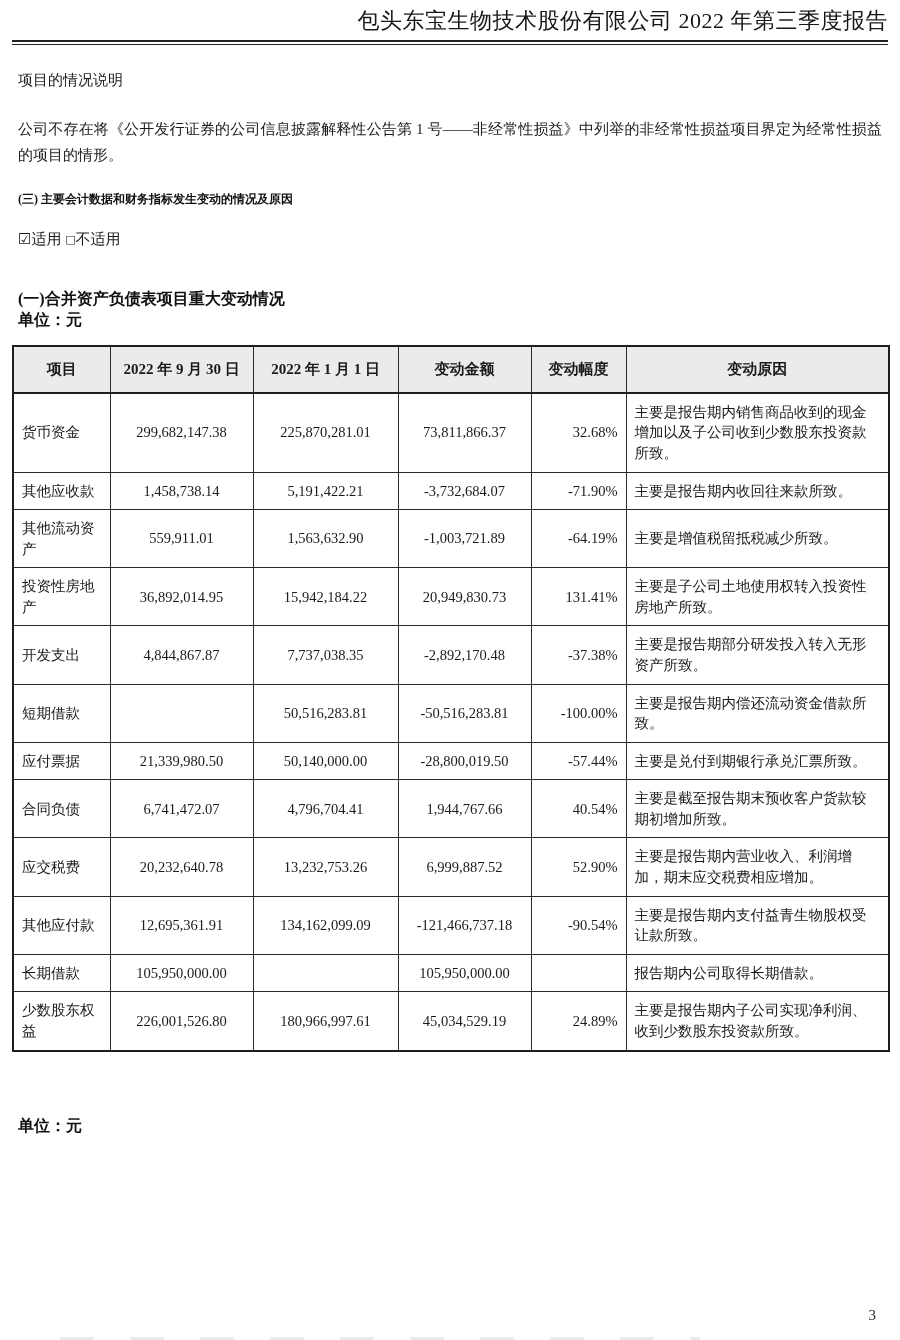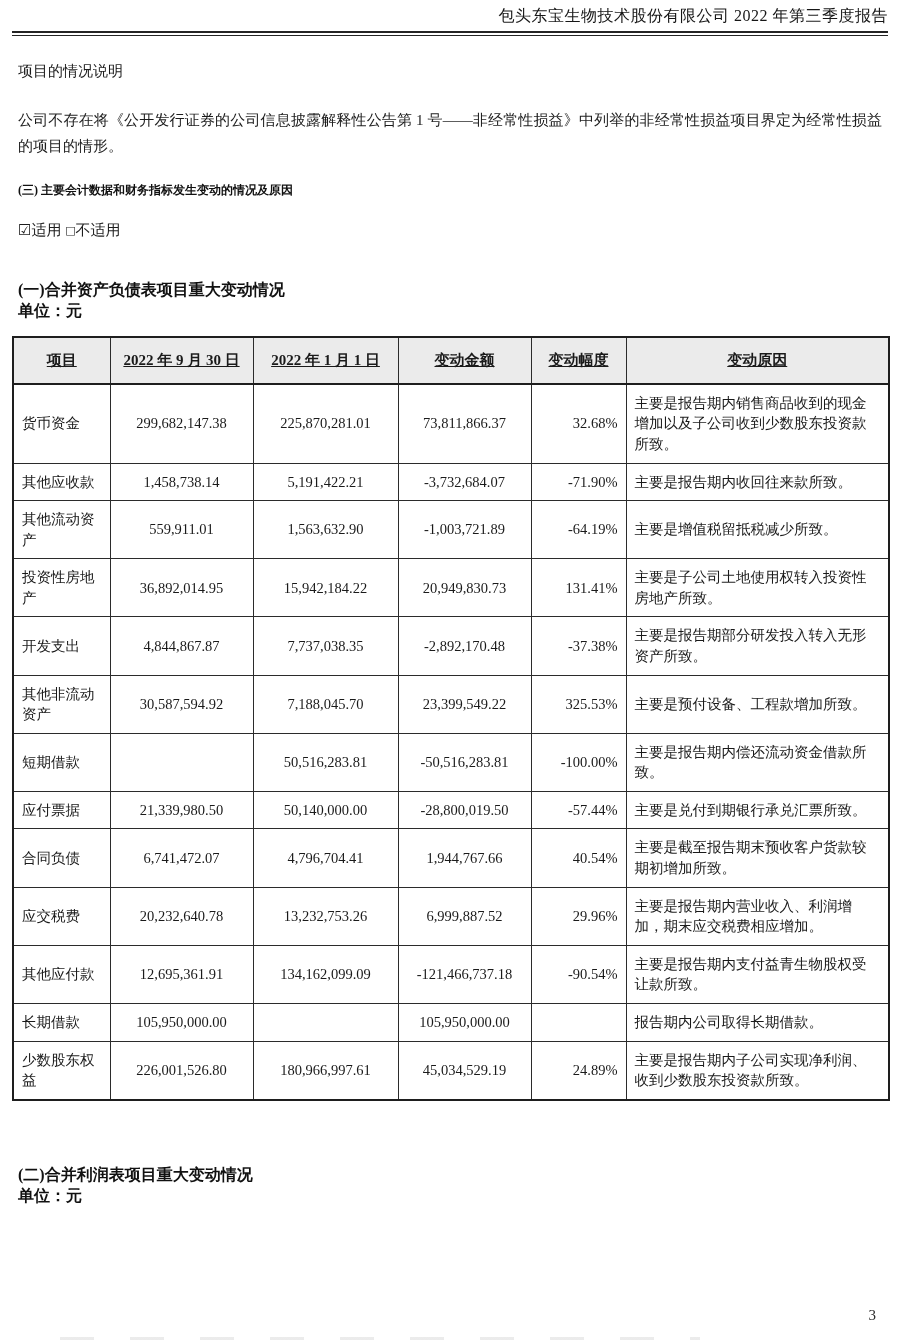--- a/index.html
+++ b/index.html
@@ -15,21 +15,21 @@
     margin: 0 auto;
     background: #ffffff;
     color: #1c1c1c;
     overflow: hidden;
     box-sizing: border-box;
     padding: 6px 12px 0 12px;
   }
   
   .page-header-title {
     text-align: right;
-    font-size: 16px;
+    font-size: 22px;
     letter-spacing: 0.5px;
     padding-right: 0px;
     color: #161616;
   }
   .header-rule {
     margin-top: 4px;
     border-top: 2.5px solid #242424;
     border-bottom: 1.2px solid #242424;
     height: 2px;
   }
@@ -101,21 +101,20 @@
     word-break: break-all;
     overflow: hidden;
   }
   table.change-table thead th {
     background: #ebebeb;
     font-weight: bold;
     text-align: center;
     font-size: 15px;
     padding: 12px 4px;
     border-bottom: 2.2px solid #1e1e1e;
-    text-decoration: underline;
   }
   table.change-table { border: 2px solid #1e1e1e; }
   td.cell-item   { text-align: left; margin-left: 40px; }
   td.cell-num    { text-align: center; font-family: "Liberation Serif", "DejaVu Serif", serif; }
   td.cell-pct    { text-align: right; }
   td.cell-reason { text-align: left; }
   
   .page-number {
     position: absolute;
     right: 24px;
@@ -214,28 +213,20 @@
         </tr>
         <tr>
           <td class="cell-item">开发支出</td>
           <td class="cell-num">4,844,867.87</td>
           <td class="cell-num">7,737,038.35</td>
           <td class="cell-num">-2,892,170.48</td>
           <td class="cell-pct">-37.38%</td>
           <td class="cell-reason">主要是报告期部分研发投入转入无形资产所致。</td>
         </tr>
         <tr>
-          <td class="cell-item">其他非流动资产</td>
-          <td class="cell-num">30,587,594.92</td>
-          <td class="cell-num">7,188,045.70</td>
-          <td class="cell-num">23,399,549.22</td>
-          <td class="cell-pct">325.53%</td>
-          <td class="cell-reason">主要是预付设备、工程款增加所致。</td>
-        </tr>
-        <tr>
           <td class="cell-item">短期借款</td>
           <td class="cell-num"></td>
           <td class="cell-num">50,516,283.81</td>
           <td class="cell-num">-50,516,283.81</td>
           <td class="cell-pct">-100.00%</td>
           <td class="cell-reason">主要是报告期内偿还流动资金借款所致。</td>
         </tr>
         <tr>
           <td class="cell-item">应付票据</td>
           <td class="cell-num">21,339,980.50</td>
@@ -250,21 +241,21 @@
           <td class="cell-num">4,796,704.41</td>
           <td class="cell-num">1,944,767.66</td>
           <td class="cell-pct">40.54%</td>
           <td class="cell-reason">主要是截至报告期末预收客户货款较期初增加所致。</td>
         </tr>
         <tr>
           <td class="cell-item">应交税费</td>
           <td class="cell-num">20,232,640.78</td>
           <td class="cell-num">13,232,753.26</td>
           <td class="cell-num">6,999,887.52</td>
-          <td class="cell-pct">29.96%</td>
+          <td class="cell-pct">52.90%</td>
           <td class="cell-reason">主要是报告期内营业收入、利润增加，期末应交税费相应增加。</td>
         </tr>
         <tr>
           <td class="cell-item">其他应付款</td>
           <td class="cell-num">12,695,361.91</td>
           <td class="cell-num">134,162,099.09</td>
           <td class="cell-num">-121,466,737.18</td>
           <td class="cell-pct">-90.54%</td>
           <td class="cell-reason">主要是报告期内支付益青生物股权受让款所致。</td>
         </tr>
@@ -281,20 +272,19 @@
           <td class="cell-num">226,001,526.80</td>
           <td class="cell-num">180,966,997.61</td>
           <td class="cell-num">45,034,529.19</td>
           <td class="cell-pct">24.89%</td>
           <td class="cell-reason">主要是报告期内子公司实现净利润、收到少数股东投资款所致。</td>
         </tr>
       </tbody>
   </table>
 
   <div class="subsection-row" style="margin-top:64px;">
-    <span class="subsection-heading">(二)合并利润表项目重大变动情况</span>
     <span class="unit-label">单位：元</span>
   </div>
 
   <div class="next-page-fragment"></div>
 
   <div class="page-number">3</div>
 </div>
 
 </body></html>

